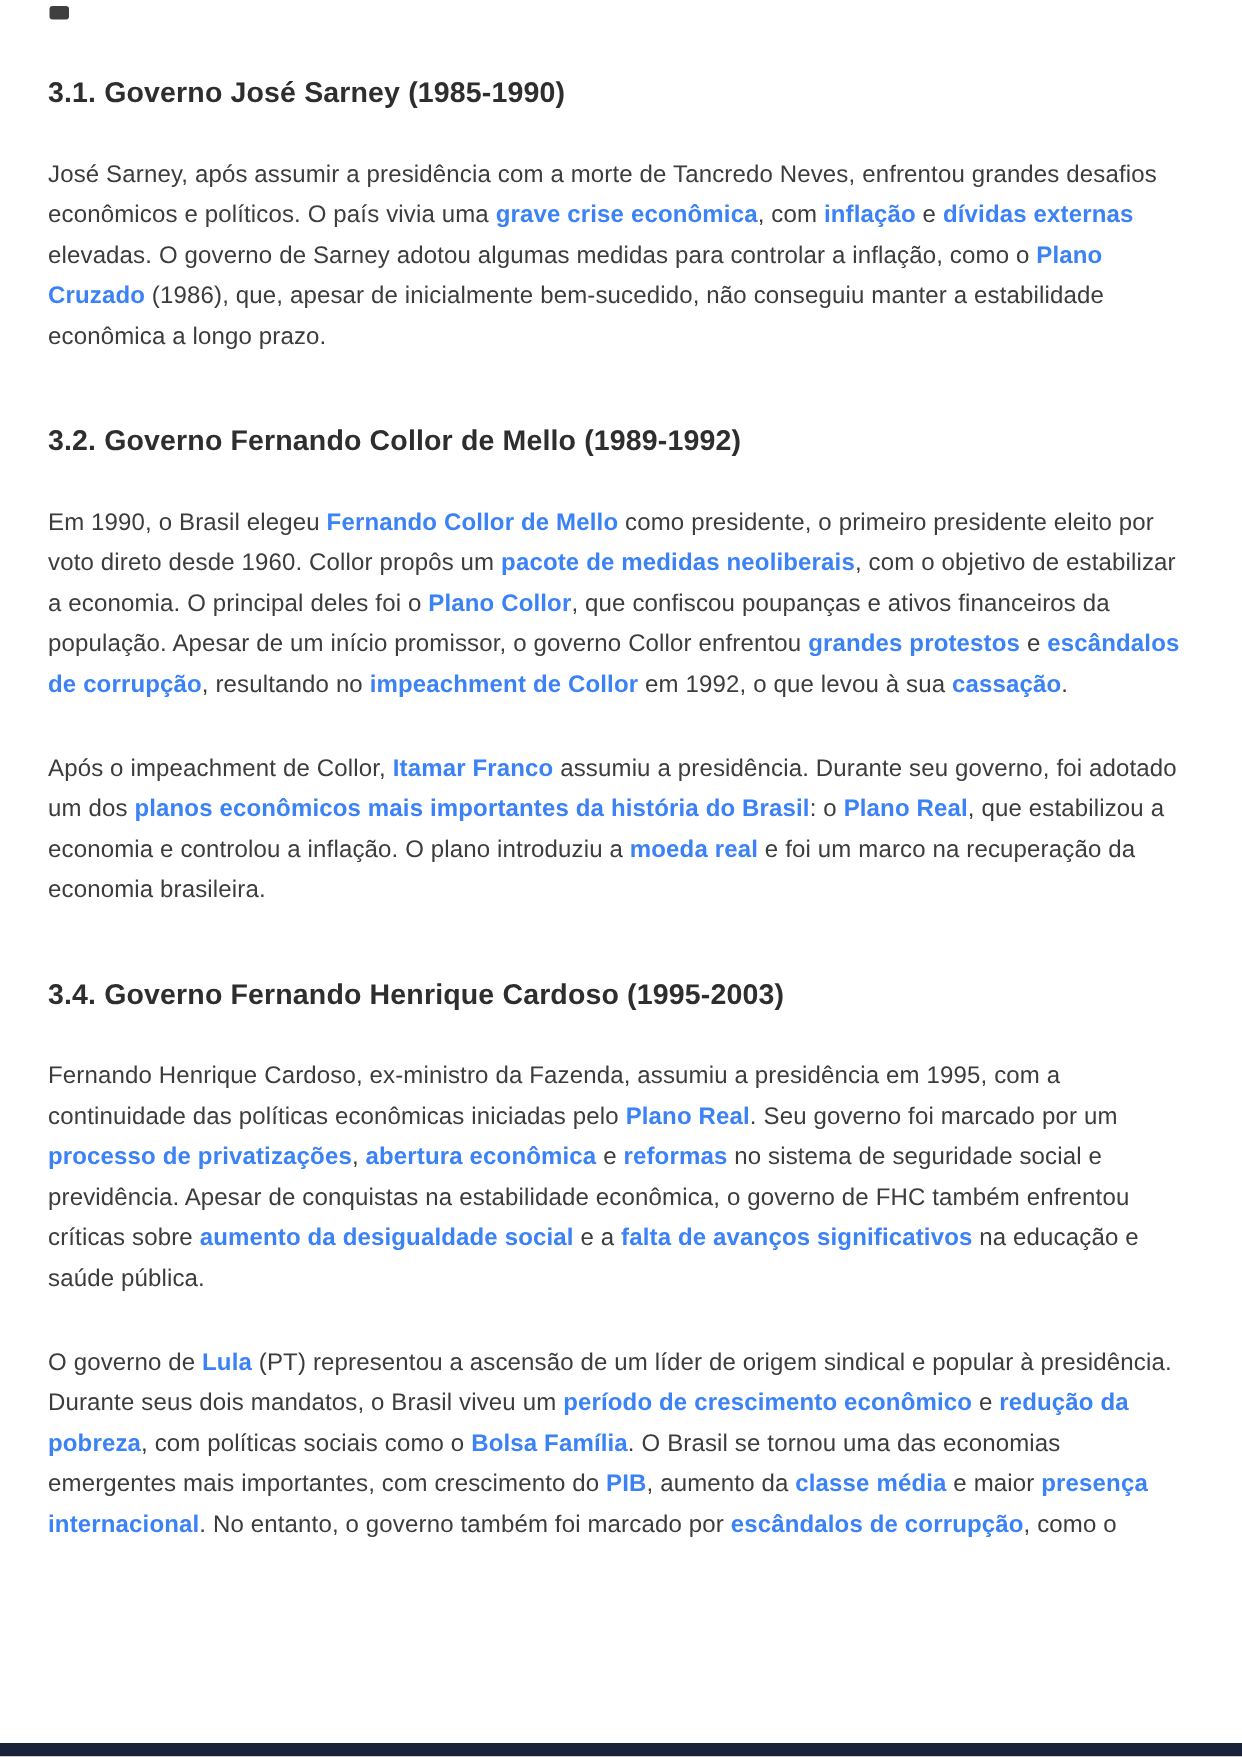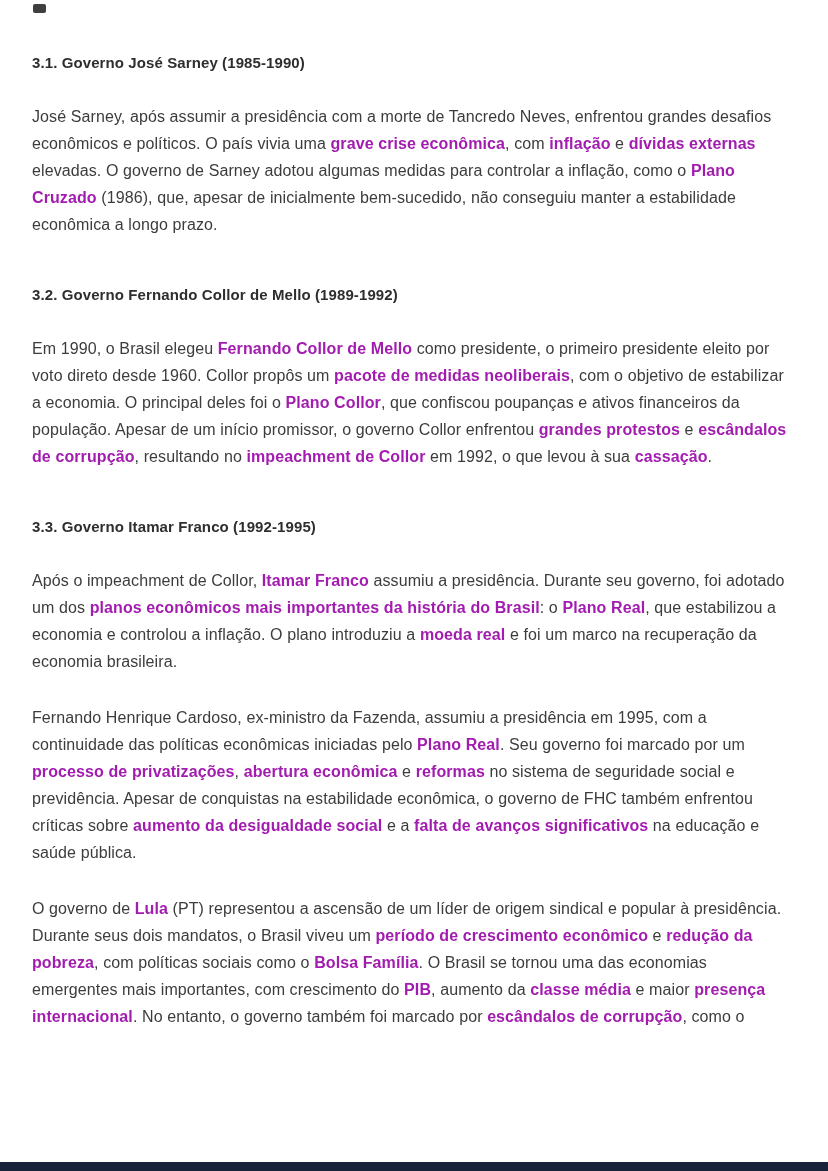--- a/index.html
+++ b/index.html
@@ -23,40 +23,40 @@
     height: 9px;
     background: #3f3f3f;
     border-radius: 2px;
   }
   .article {
     padding: 52px 32px 0 32px;
     box-sizing: border-box;
     width: 828px;
   }
   .section h3 {
-    font-size: 15px;
+    font-size: 19px;
     line-height: 22px;
     font-weight: 700;
     color: #2e2e2e;
     margin: 46px 0 0 0;
     letter-spacing: 0.1px;
   }
   .section:first-child h3 {
     margin-top: 0;
   }
   .section p {
     font-size: 16px;
     line-height: 27px;
     margin: 29px 0 0 0;
     color: #3c3c3c;
     letter-spacing: 0.1px;
   }
   .section p strong {
     font-weight: 700;
-    color: #a21caf;
+    color: #3b82f6;
   }
   .bottom-bar {
     position: absolute;
     left: 0;
     bottom: 0;
     width: 828px;
     height: 9px;
     background: #182339;
   }
 </style>
@@ -71,25 +71,25 @@
     <h3>3.1. Governo José Sarney (1985-1990)</h3>
     <p><span>José Sarney, após assumir a presidência com a morte de Tancredo Neves, enfrentou grandes desafios econômicos e políticos. O país vivia uma </span><strong>grave crise econômica</strong><span>, com </span><strong>inflação</strong><span> e </span><strong>dívidas externas</strong><span> elevadas. O governo de Sarney adotou algumas medidas para controlar a inflação, como o </span><strong>Plano Cruzado</strong><span> (1986), que, apesar de inicialmente bem-sucedido, não conseguiu manter a estabilidade econômica a longo prazo.</span></p>
   </div>
 
   <div class="section">
     <h3>3.2. Governo Fernando Collor de Mello (1989-1992)</h3>
     <p><span>Em 1990, o Brasil elegeu </span><strong>Fernando Collor de Mello</strong><span> como presidente, o primeiro presidente eleito por voto direto desde 1960. Collor propôs um </span><strong>pacote de medidas neoliberais</strong><span>, com o objetivo de estabilizar a economia. O principal deles foi o </span><strong>Plano Collor</strong><span>, que confiscou poupanças e ativos financeiros da população. Apesar de um início promissor, o governo Collor enfrentou </span><strong>grandes protestos</strong><span> e </span><strong>escândalos de corrupção</strong><span>, resultando no </span><strong>impeachment de Collor</strong><span> em 1992, o que levou à sua </span><strong>cassação</strong><span>.</span></p>
   </div>
 
   <div class="section">
-    <h3>3.3. Governo Itamar Franco (1992-1995)</h3>
     <p><span>Após o impeachment de Collor, </span><strong>Itamar Franco</strong><span> assumiu a presidência. Durante seu governo, foi adotado um dos </span><strong>planos econômicos mais importantes da história do Brasil</strong><span>: o </span><strong>Plano Real</strong><span>, que estabilizou a economia e controlou a inflação. O plano introduziu a </span><strong>moeda real</strong><span> e foi um marco na recuperação da economia brasileira.</span></p>
   </div>
 
   <div class="section">
+    <h3>3.4. Governo Fernando Henrique Cardoso (1995-2003)</h3>
     <p><span>Fernando Henrique Cardoso, ex-ministro da Fazenda, assumiu a presidência em 1995, com a continuidade das políticas econômicas iniciadas pelo </span><strong>Plano Real</strong><span>. Seu governo foi marcado por um </span><strong>processo de privatizações</strong><span>, </span><strong>abertura econômica</strong><span> e </span><strong>reformas</strong><span> no sistema de seguridade social e previdência. Apesar de conquistas na estabilidade econômica, o governo de FHC também enfrentou críticas sobre </span><strong>aumento da desigualdade social</strong><span> e a </span><strong>falta de avanços significativos</strong><span> na educação e saúde pública.</span></p>
   </div>
 
   <div class="section">
     <p><span>O governo de </span><strong>Lula</strong><span> (PT) representou a ascensão de um líder de origem sindical e popular à presidência. Durante seus dois mandatos, o Brasil viveu um </span><strong>período de crescimento econômico</strong><span> e </span><strong>redução da pobreza</strong><span>, com políticas sociais como o </span><strong>Bolsa Família</strong><span>. O Brasil se tornou uma das economias emergentes mais importantes, com crescimento do </span><strong>PIB</strong><span>, aumento da </span><strong>classe média</strong><span> e maior </span><strong>presença internacional</strong><span>. No entanto, o governo também foi marcado por </span><strong>escândalos de corrupção</strong><span>, como o </span></p>
   </div>
 
 </div>
 
 <div class="bottom-bar"></div>

